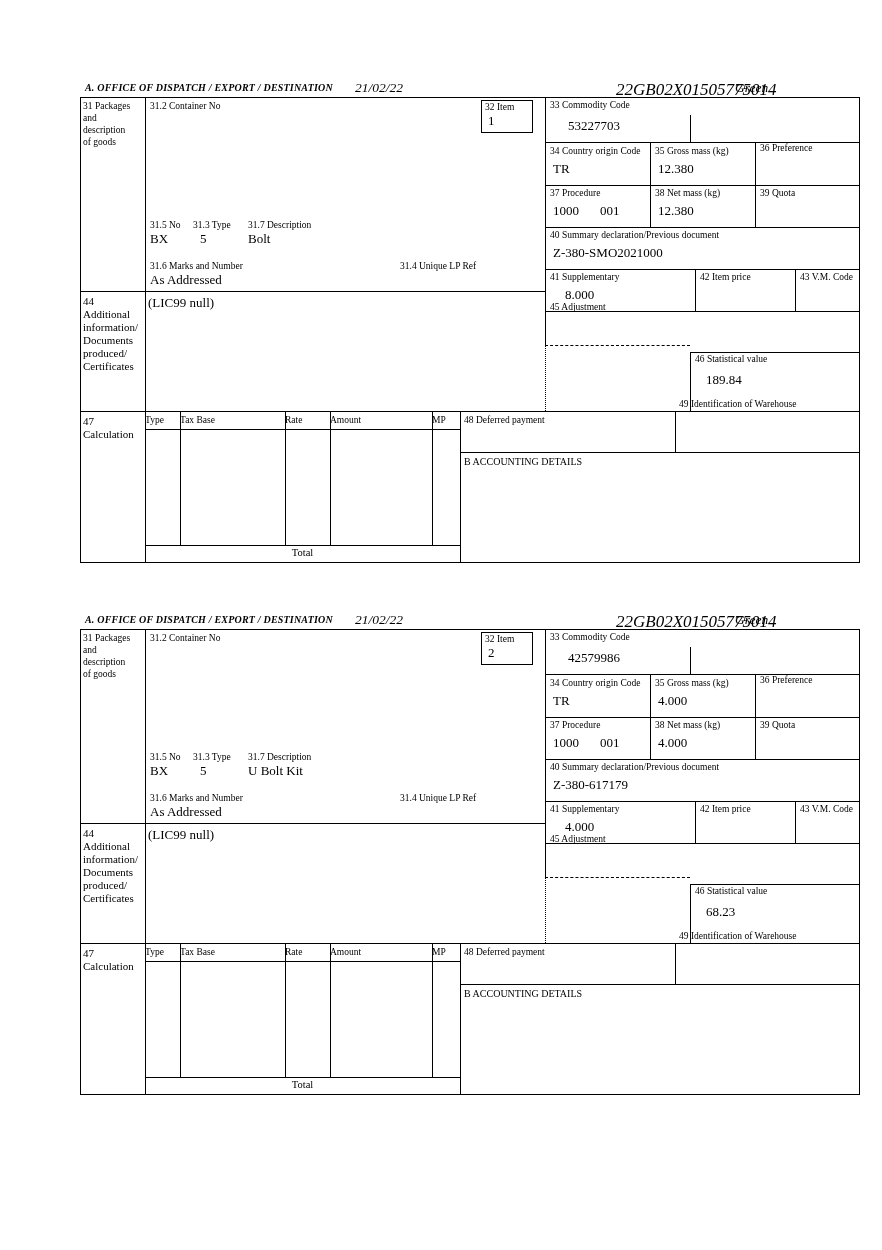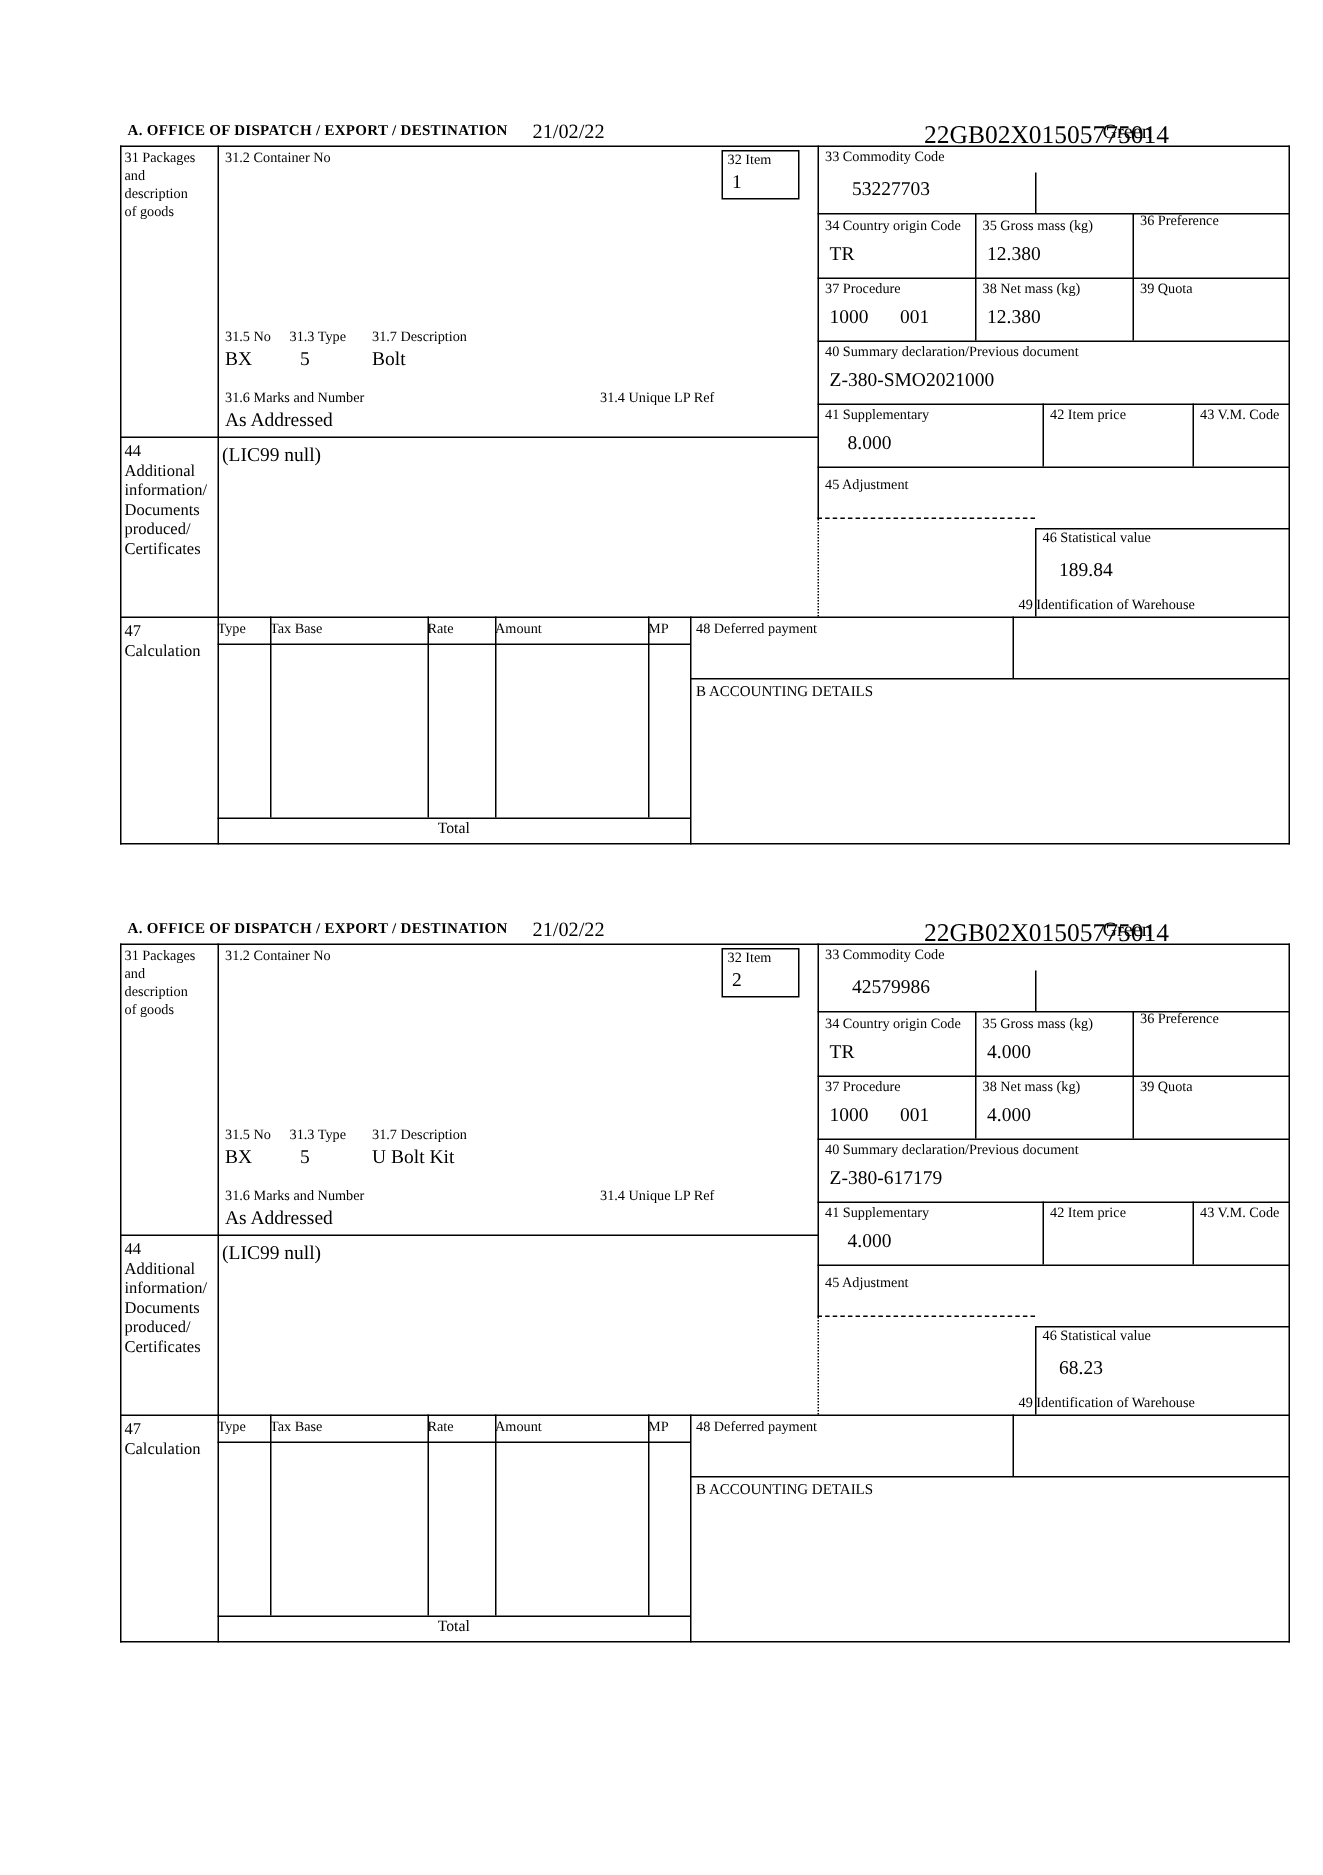--- a/index.html
+++ b/index.html
@@ -2,21 +2,21 @@
 <html><head>
 <meta charset="utf-8">
 <style>
   html,body{margin:0;padding:0;background:#fff;}
   #page{position:relative;width:882px;height:1250px;background:#fff;overflow:hidden;
         font-family:"Liberation Serif",serif;color:#000;}
   #page > section:nth-of-type(1){top:80px;}
   #page > section:nth-of-type(2){top:612px;}
   .block{position:absolute;left:80px;width:780px;height:500px;}
   
-  .hdr{position:absolute;left:0;top:0;width:780px;height:16px;}
+  .hdr{position:absolute;left:0;top:0;width:780px;height:16px;font-style:italic;}
   .hdr span{position:absolute;white-space:nowrap;}
   .ht{left:5px;top:2px;font-size:10px;font-weight:bold;letter-spacing:.2px;}
   .hd{left:275px;top:0;font-size:13.5px;}
   .hm{left:536px;top:0;font-size:17px;}
   .hg{left:655px;top:0;font-size:13.5px;}
   
   .box{position:absolute;left:0;top:17px;width:780px;height:604px;}
   .ln{position:absolute;background:#000;display:block;}
   .bt{left:0;top:0;width:780px;height:1px}.bb{left:0;top:465px;width:780px;height:1px}
   .bl{left:0;top:0;width:1px;height:466px}.br{left:779px;top:0;width:1px;height:466px}
@@ -56,21 +56,21 @@
   .l37{left:470px;top:91px}.v37a{left:473px;top:106px}.v37b{left:520px;top:106px}
   .l38{left:575px;top:91px}.v38v{left:578px;top:106px}
   .l39{left:680px;top:91px}
   .l40{left:470px;top:133px}.v40v{left:473px;top:148px}
   .l315{left:70px;top:123px}.l313{left:113px;top:123px}.l317{left:168px;top:123px}
   .v315{left:70px;top:134px}.v313{left:120px;top:134px}.v317{left:168px;top:134px}
   .l316{left:70px;top:164px}.l314{left:320px;top:164px}.v316{left:70px;top:175px}
   .l41{left:470px;top:175px}.v41v{left:485px;top:190px}
   .l42{left:620px;top:175px}.l43{left:720px;top:175px}
   .v44{left:68px;top:198px}
-  .l45{left:470px;top:222px}
+  .l45{left:470px;top:205px}
   .l46{left:615px;top:257px}.v46v{left:626px;top:275px}
   .th{position:absolute;top:318px;font-size:9.5px;}
   .th1{left:65px;width:35px}.th2{left:100px;width:105px}.th3{left:205px;width:45px}
   .th4{left:250px;width:102px}.th5{left:352px;width:28px}
   .l48{left:384px;top:318px}.l49{left:599px;top:302px}
   .lB{position:absolute;left:384px;top:359px;font-size:10px;white-space:nowrap;}
   .vtotal{position:absolute;left:65px;top:450px;width:315px;text-align:center;font-size:10.5px;}
 </style>
 </head>
 <body>

